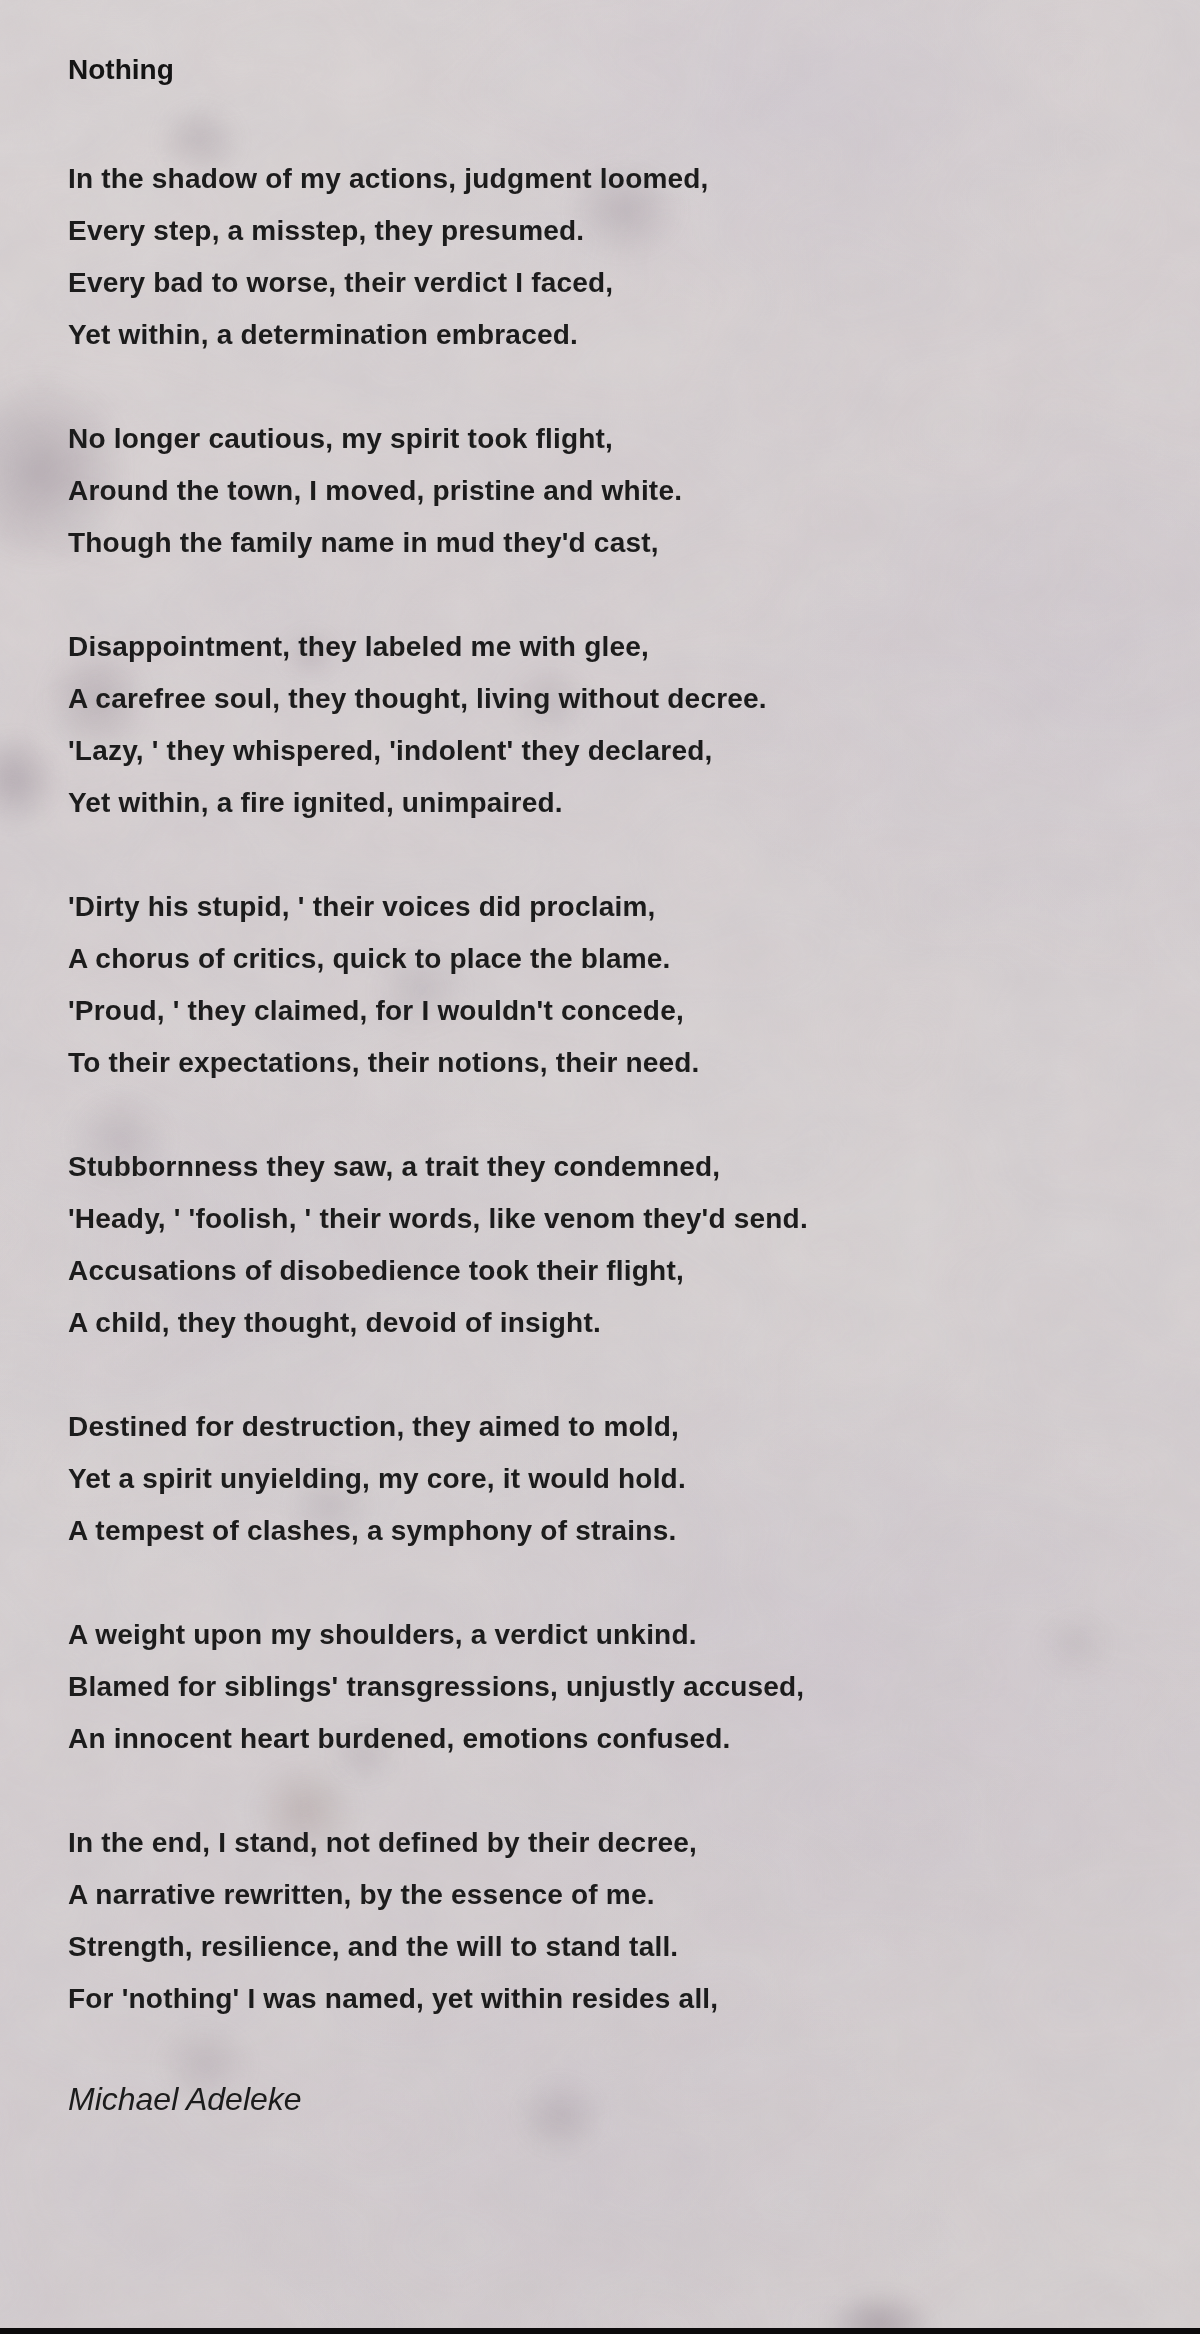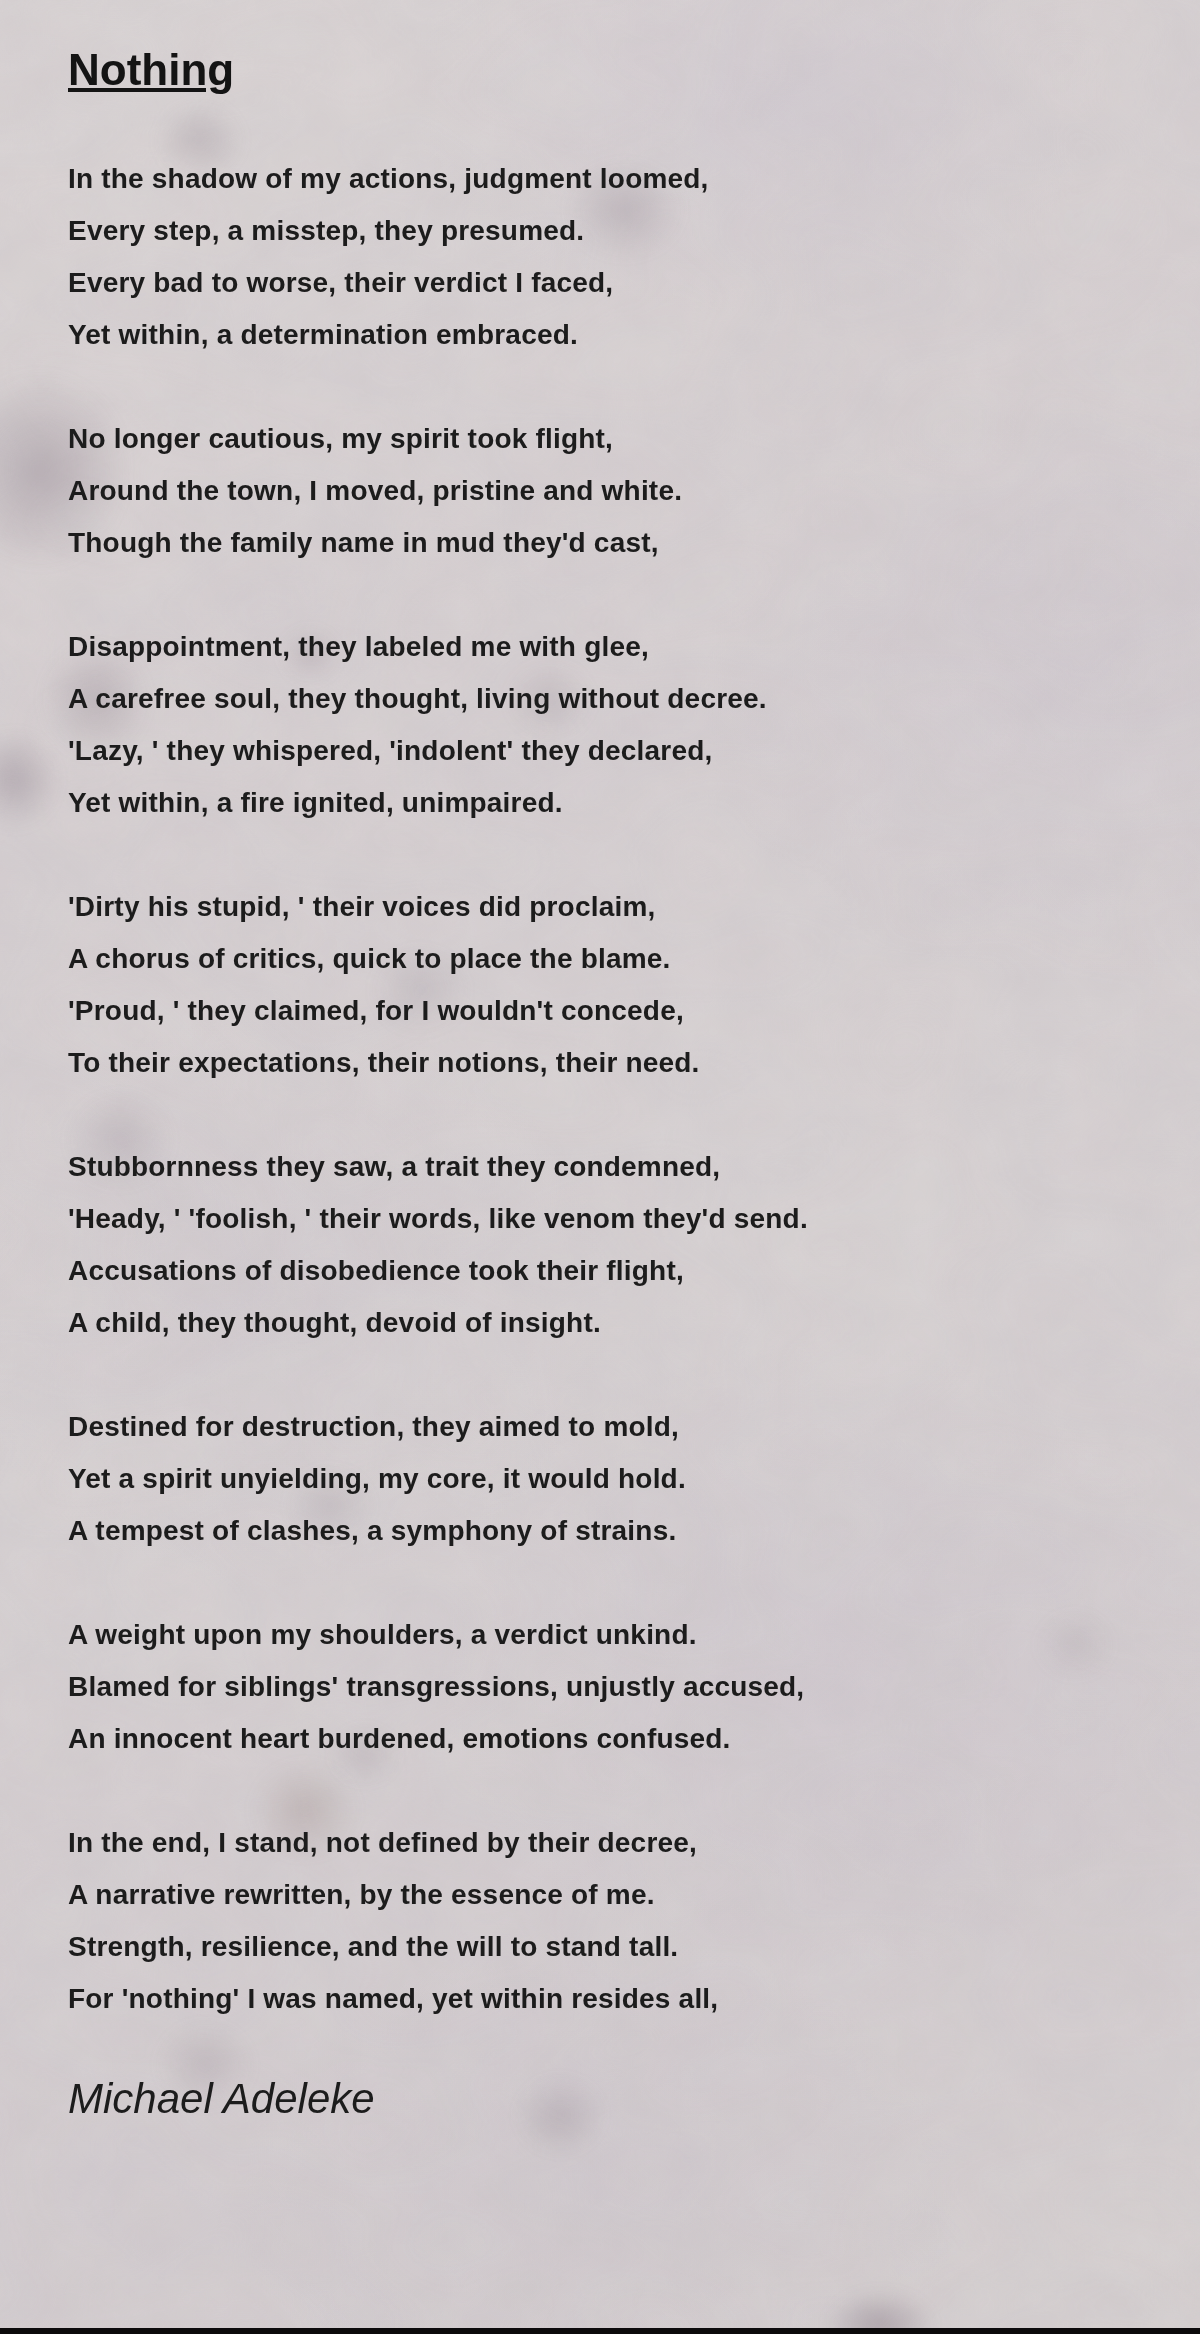--- a/index.html
+++ b/index.html
@@ -31,40 +31,39 @@
   }
   .content {
     position: absolute;
     left: 68px;
     top: 0;
     width: 1100px;
     color: var(--text-color, #1c1c1c);
   }
   .poem-title {
     margin: 42px 0 0 0;
-    font-size: 44px;
+    font-size: 28px;
     line-height: 56px;
     font-weight: bold;
     color: var(--title-color, #141414);
     white-space: nowrap;
-    text-decoration: underline;
   }
   .stanza { margin: 0 0 52px 0; }
   .stanza.first { margin-top: 55px; }
   .stanza.last { margin-bottom: 0; }
   .line {
     font-size: 28px;
     line-height: 52px;
     font-weight: bold;
     white-space: nowrap;
     letter-spacing: 0.2px;
   }
   .author {
     margin-top: 48px;
-    font-size: 42px;
+    font-size: 32px;
     line-height: 52px;
     font-style: italic;
     font-weight: normal;
     color: var(--text-color, #1c1c1c);
     white-space: nowrap;
   }
   .bottom-bar {
     position: absolute;
     left: 0; bottom: 0;
     width: 100%; height: 6px;

